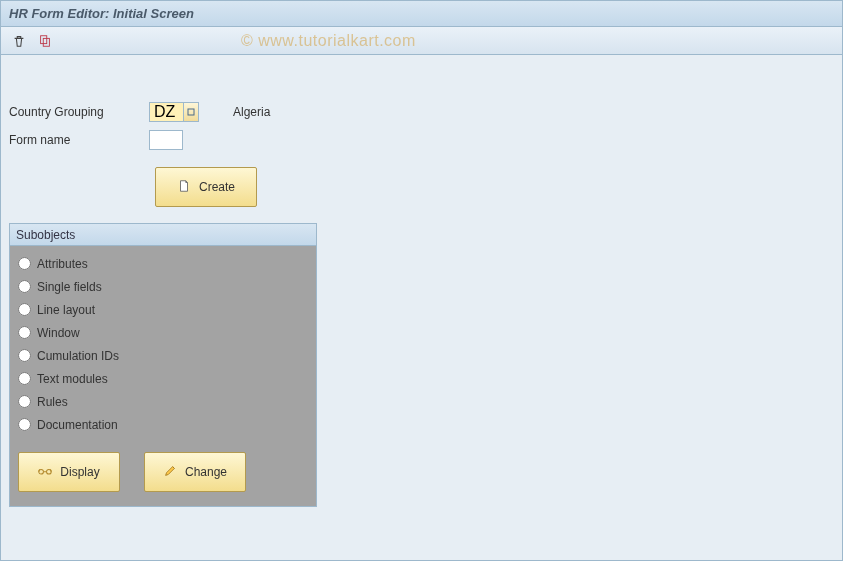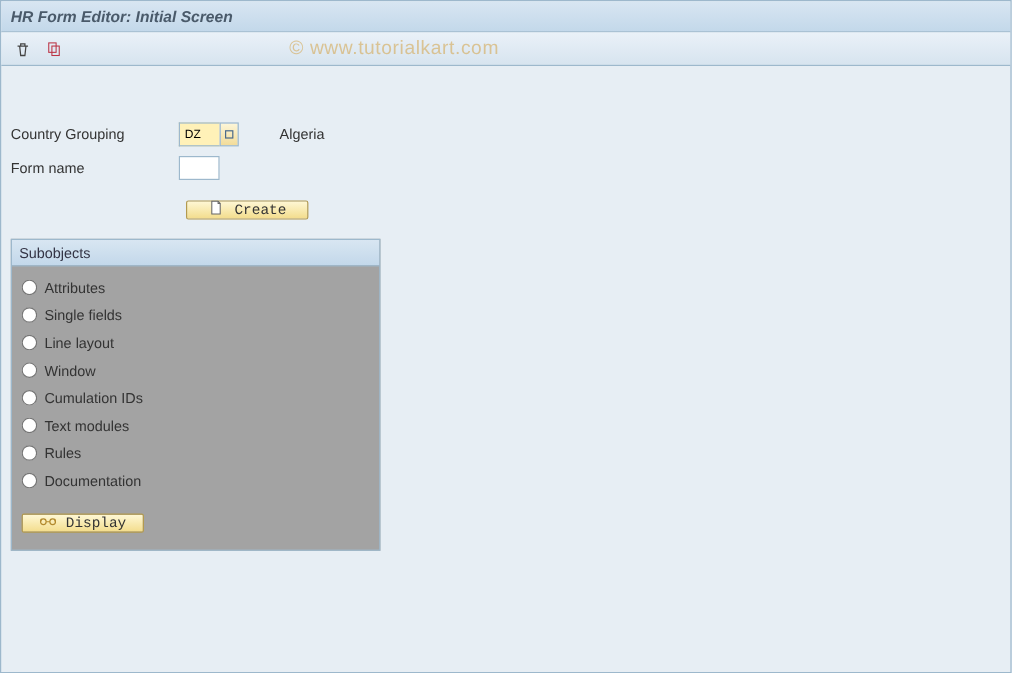--- a/index.html
+++ b/index.html
@@ -59,21 +59,21 @@
   }
   .form-label { width: 140px; color: #333; }
   .code-input {
     width: 34px; height: 20px;
     background: #fff;
     border: 1px solid #9db8cc;
     border-right: none;
     text-align: left;
     padding: 0 4px;
     font-family: inherit;
-    font-size: 10px;
+    font-size: 16px;
     background: #fff1b8;
   }
   .f4-btn {
     width: 16px; height: 20px;
     border: 1px solid #9db8cc;
     background: linear-gradient(#fdf6d8,#f2dc9a);
     display: inline-flex;
     align-items: center; justify-content: center;
     cursor: pointer;
     color: #4a6a8a;
@@ -82,34 +82,33 @@
   .desc-text { margin-left: 34px; color: #333; }
   .name-input {
     width: 34px; height: 20px;
     background: #fff;
     border: 1px solid #9db8cc;
     padding: 0 4px;
     font-family: inherit;
     font-size: 12px;
   }
   .btn {
-    height: 16px;
+    height: 40px;
     border: 1px solid #b39a4e;
     background: linear-gradient(#fef7d4,#f3dd8d);
     border-radius: 2px;
     font-size: 12px;
     color: #333;
     display: inline-flex;
     align-items: center;
     justify-content: center;
     gap: 8px;
     padding: 0 10px;
     min-width: 102px;
     cursor: pointer;
-    font-family: Liberation Mono, monospace;
   }
   .btn svg { width: 14px; height: 14px; }
   .create-row { margin: 14px 0 16px 146px; }
   .panel {
     width: 308px;
     border: 1px solid #9db8cc;
     background: #a3a3a3;
     margin-left: 0;
   }
   .panel-header {
@@ -232,17 +231,26 @@
         <button class="btn">
           <span>
             <svg viewBox="0 0 18 10">
                 <circle cx="4" cy="6" r="3" fill="none" stroke="#b38a2e" stroke-width="1.3"></circle>
                 <circle cx="14" cy="6" r="3" fill="none" stroke="#b38a2e" stroke-width="1.3"></circle>
                 <path d="M7 6h4M1 6l1-3M17 6l-1-3" fill="none" stroke="#b38a2e" stroke-width="1.3"></path>
               </svg>
           </span>
           <span>Display</span>
         </button>
+        <button class="btn">
+          <span>
+            <svg viewBox="0 0 16 16">
+                <path d="M3 13l1-3 7-7 2 2-7 7z" fill="#ffc94a" stroke="#a37a1f"></path>
+                <path d="M11 3l2 2" stroke="#a37a1f"></path>
+              </svg>
+          </span>
+          <span>Change</span>
+        </button>
       </div>
     </div>
   </div>
 
 </div>
 
 </body></html>

